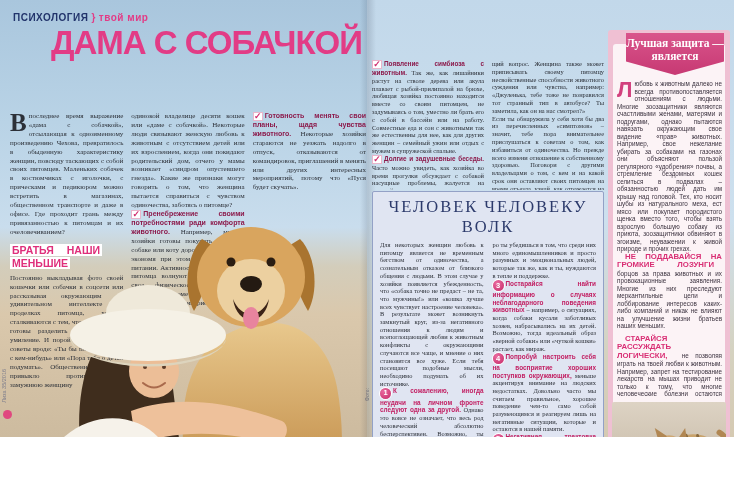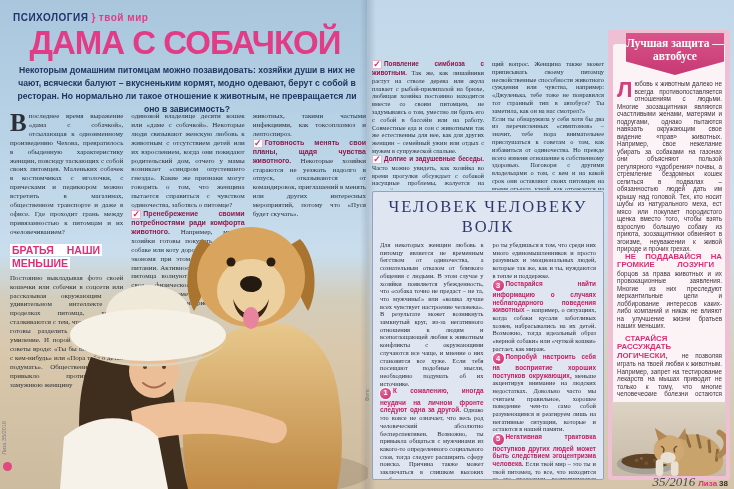--- a/index.html
+++ b/index.html
@@ -1,26 +1,26 @@
 <!DOCTYPE html>
 <html><head>
 <meta charset="utf-8">
 <style>
   html,body{margin:0;padding:0;}
-  #spread{position:relative;width:734px;height:489px;overflow:hidden;
+  #spread{position:relative;width:734px;height:437px;overflow:hidden;
     font-family:"Liberation Serif",serif;
     background:linear-gradient(180deg,#a9c6dd 0%,#b9d3e6 28%,#c9dded 52%,#d3cdbb 61%,#dac8ac 72%,#cdbb9f 100%);}
   .right-wash{position:absolute;left:367px;top:0;width:367px;height:489px;
     background:linear-gradient(180deg,#c2d8ea 0%,#cde0ee 45%,#d5d2c0 72%,#d5c4a9 100%);}
   .gutter{position:absolute;left:360px;top:0;width:16px;height:489px;
     background:linear-gradient(90deg,rgba(40,50,70,0) 0%,rgba(40,50,70,.16) 50%,rgba(40,50,70,0) 100%);}
   
   .kicker{position:absolute;left:13px;top:12px;font-family:"Liberation Sans",sans-serif;font-size:10px;font-weight:bold;letter-spacing:.5px;}
   .kicker .sec{color:#22346b;} .kicker .sep{color:#e23c86;padding:0 3px;} .kicker .sub{color:#e23c86;}
-  .page-title{position:absolute;left:8px;top:24px;width:354px;text-align:center;
+  .page-title{position:absolute;left:8px;top:24px;width:354px;text-align:right;
     font-family:"Liberation Sans",sans-serif;font-weight:bold;font-size:33px;letter-spacing:-1px;color:#e23c86;}
   .intro{position:absolute;left:12px;top:64px;width:350px;text-align:center;
     font-family:"Liberation Sans",sans-serif;font-size:8.6px;line-height:13px;font-weight:bold;color:#20355f;}
   
   .cols-left{position:absolute;left:10px;top:112px;width:356px;display:flex;gap:8px;}
   .cols-left .col{flex:1;font-size:7px;line-height:8.9px;color:#2c3038;text-align:justify;}
   .dropcap{float:left;font-size:25px;line-height:22px;font-weight:bold;color:#2c3038;padding-right:2px;}
   .sec-heading{display:inline;background:#fff;color:#df2f7b;font-family:"Liberation Sans",sans-serif;
     font-weight:bold;font-size:10.5px;line-height:13px;padding:0 2px;-webkit-box-decoration-break:clone;box-decoration-break:clone;}
   .sec-heading-wrap{margin:7px 12px 4px 0;width:92px;}
@@ -73,40 +73,38 @@
 <body>
 
 <div id="spread">
   <div class="right-wash"></div>
   <div class="gutter"></div>
 
   <div class="kicker">
     <span class="sec">ПСИХОЛОГИЯ</span><span class="sep">}</span><span class="sub">твой мир</span>
   </div>
   <div class="page-title">ДАМА С СОБАЧКОЙ</div>
-  <div class="intro">Некоторым домашним питомцам можно позавидовать: хозяйки души в них не чают, всячески балуют – вкусненьким кормят, модно одевают, берут с собой в ресторан. Но нормально ли такое отношение к животным, не превращается ли оно в зависимость?</div>
 
   <div class="cols-left">
     <div class="col">
       <span class="dropcap">В</span><span>последнее время выражение «дама с собачкой», отсылающая к одноименному произведению Чехова, превратилось в обыденную характеристику женщин, повсюду таскающих с собой своих питомцев. Маленьких собачек в костюмчиках с иголочки, с прическами и педикюром можно встретить в магазинах, общественном транспорте и даже в офисе. Где проходит грань между привязанностью к питомцам и их очеловечиванием?</span>
       <div class="clearfix"></div>
       <div class="sec-heading-wrap">
         <span class="sec-heading">БРАТЬЯ НАШИ МЕНЬШИЕ</span>
       </div>
       <span>Постоянно выкладывая фото своей кошечки или собачки в соцсети или рассказывая окружающим об удивительном интеллекте и проделках питомца, хозяева сталкиваются с тем, что далеко не все готовы разделить их восторг и умиление. И порой в ответ слышат советы вроде: «Ты бы познакомилась с кем-нибудь» или «Пора тебе о детях подумать». Общественное мнение привыкло противопоставлять замужнюю женщину</span>
     </div>
     <div class="col">
       <span>одинокой владелице десяти кошек или «даме с собачкой». Некоторые люди связывают женскую любовь к животным с отсутствием детей или их взрослением, когда они покидают родительский дом, отчего у мамы возникает «синдром опустевшего гнезда». Какие же признаки могут говорить о том, что женщина пытается справиться с чувством одиночества, заботясь о питомце?</span>
       <div>
         <span class="chk">✓</span><span class="lead">Пренебрежение своими потребностями ради комфорта животного.</span>
         <span>Например, многие хозяйки готовы покупать любимой собаке или коту дорогое мясо и рыбу, экономя при этом на собственном питании. Активность и блеск шерсти питомца волнуют их больше, чем свое физическое состояние и здоровье. Кроме того, хозяйка игнорирует высокий риск заражения от</span>
       </div>
     </div>
     <div class="col">
-      <span>животных, такими частыми инфекциями, как токсоплазмоз и лептоспироз.</span>
       <div>
         <span class="chk">✓</span><span class="lead">Готовность менять свои планы, щадя чувства животного.</span>
         <span>Некоторые хозяйки стараются не уезжать надолго в отпуск, отказываются от командировок, приглашений в менять или других интересных мероприятий, потому что «Пуся будет скучать».</span>
       </div>
     </div>
   </div>
 
   <svg class="hero" viewBox="0 0 332 294">
     <defs>
       <linearGradient id="furG" x1="0" y1="0" x2="0" y2="1">
@@ -180,21 +178,21 @@
           <span>Если твой мир – это ты и твой питомец, то все, что находится за его пределами, воспринимается как угроза нашему благополучию. В этом случае надо чаще представлять себя на месте окружающих, чтобы лучше понять их. И тогда, к примеру, женщин, которые просят тебя не гулять с собакой возле детской площадки, ты станешь воспринимать как заботливых мам, а не как ненавистниц животных.</span>
         </div>
       </div>
     </div>
   </div>
 
   <div class="sidebar">
     <div class="sidebar-card"></div>
     <div class="sidebar-banner">
       <div>Лучшая защита —</div>
-      <div>автобусе</div>
+      <div>является</div>
     </div>
     <div class="sidebar-text">
       <span class="dropcap-p">Л</span><span>юбовь к животным далеко не всегда противопоставляется отношениям с людьми. Многие зоозащитники являются счастливыми женами, матерями и подругами, однако пытаются навязать окружающим свое видение «прав» животных. Например, свое нежелание убирать за собаками на газонах они объясняют пользой регулярного «удобрения» почвы, а стремление бездомных кошек селиться в подвалах – обязанностью людей дать им крышу над головой. Тех, кто носит шубы из натурального меха, ест мясо или покупает породистого щенка вместо того, чтобы взять взрослую большую собаку из приюта, зоозащитники обвиняют в эгоизме, неуважении к живой природе и прочих грехах.</span>
       <div class="clearfix"></div>
       <div>
         <span class="sb-h inline">НЕ ПОДДАВАЙСЯ НА ГРОМКИЕ ЛОЗУНГИ</span>
         <span>борцов за права животных и их провокационные заявления. Многие из них преследуют меркантильные цели и лоббирование интересов каких-либо компаний и никак не влияют на улучшение жизни братьев наших меньших.</span>
       </div>
       <div style="height:5px"></div>
       <div>

